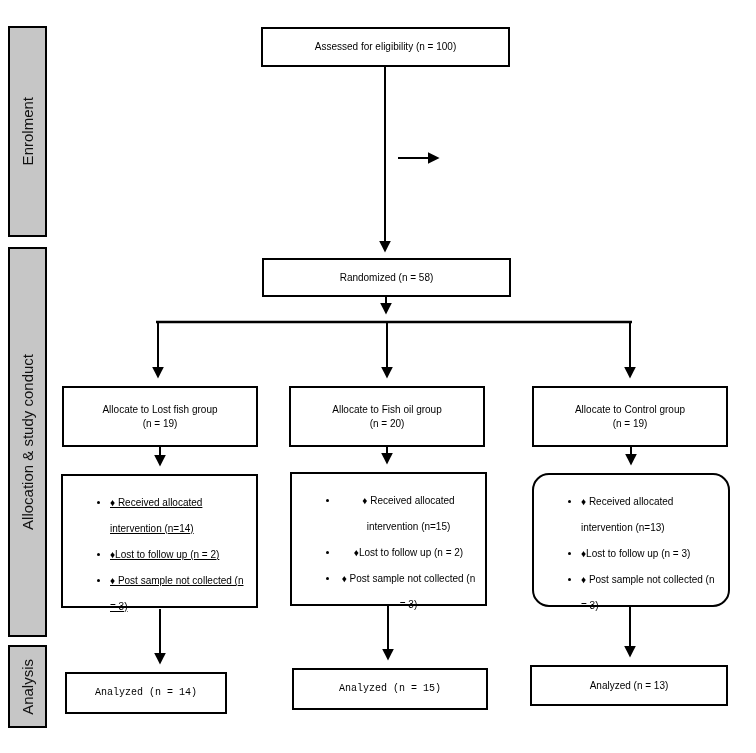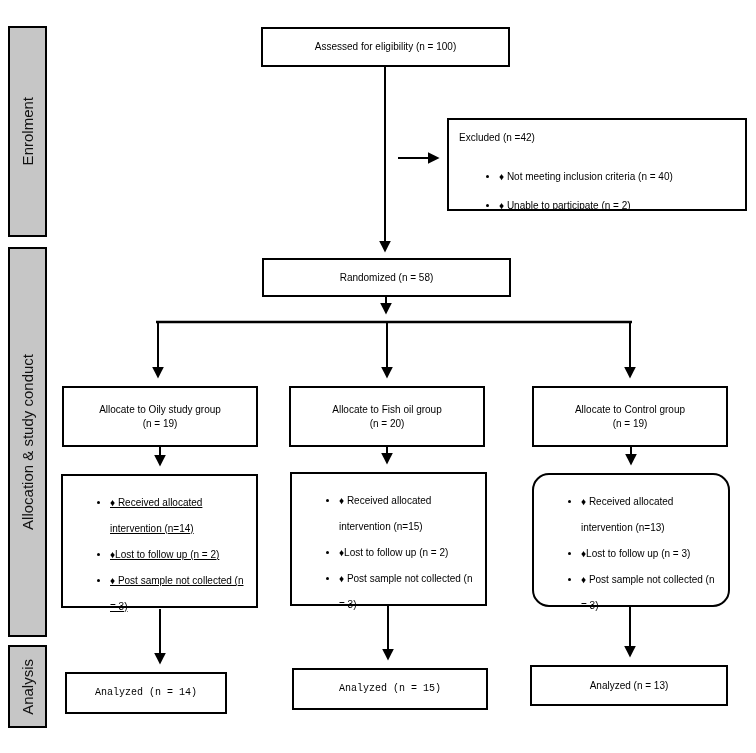--- a/index.html
+++ b/index.html
@@ -68,53 +68,46 @@
     <span>Allocation &amp; study conduct</span>
   </div>
   <div class="side" style="top:645px; height:83px;">
     <span>Analysis</span>
   </div>
 
   <div class="box center" style="left:261px; top:27px; width:249px; height:40px;">
     <div>Assessed for eligibility (n = 100)</div>
   </div>
 
-  <div class="box excluded-box" style="left:447px; top:118px; width:300px; height:93px;">
-    <div class="title">Excluded (n =42)</div>
-    <ul>
-      <li>♦ Not meeting inclusion criteria (n = 40)</li>
-      <li>♦ Unable to participate (n = 2)</li>
-    </ul>
-  </div>
 
   <div class="box center" style="left:262px; top:258px; width:249px; height:39px;">
     <div>Randomized (n = 58)</div>
   </div>
 
   <div class="box center" style="left:62px; top:386px; width:196px; height:61px;">
-    <div>Allocate to Oily study group</div>
+    <div>Allocate to Lost fish group</div>
     <div>(n = 19)</div>
   </div>
   <div class="box center" style="left:289px; top:386px; width:196px; height:61px;">
     <div>Allocate to Fish oil group</div>
     <div>(n = 20)</div>
   </div>
   <div class="box center" style="left:532px; top:386px; width:196px; height:61px;">
     <div>Allocate to Control group</div>
     <div>(n = 19)</div>
   </div>
 
   <div class="box conduct-box" style="left:61px; top:474px; width:197px; height:134px;text-decoration:underline;">
     <ul>
       <li>♦ Received allocated intervention (n=14)</li>
       <li>♦Lost to follow up (n = 2)</li>
       <li>♦ Post sample not collected (n = 3)</li>
     </ul>
   </div>
-  <div class="box conduct-box" style="left:290px; top:472px; width:197px; height:134px;">
+  <div class="box conduct-box" style="left:290px; top:472px; width:197px; height:134px;text-align:center;">
     <ul>
       <li>♦ Received allocated intervention (n=15)</li>
       <li>♦Lost to follow up (n = 2)</li>
       <li>♦ Post sample not collected (n = 3)</li>
     </ul>
   </div>
   <div class="box conduct-box" style="left:532px; top:473px; width:198px; height:134px;border-radius:17px;">
     <ul>
       <li>♦ Received allocated intervention (n=13)</li>
       <li>♦Lost to follow up (n = 3)</li>

